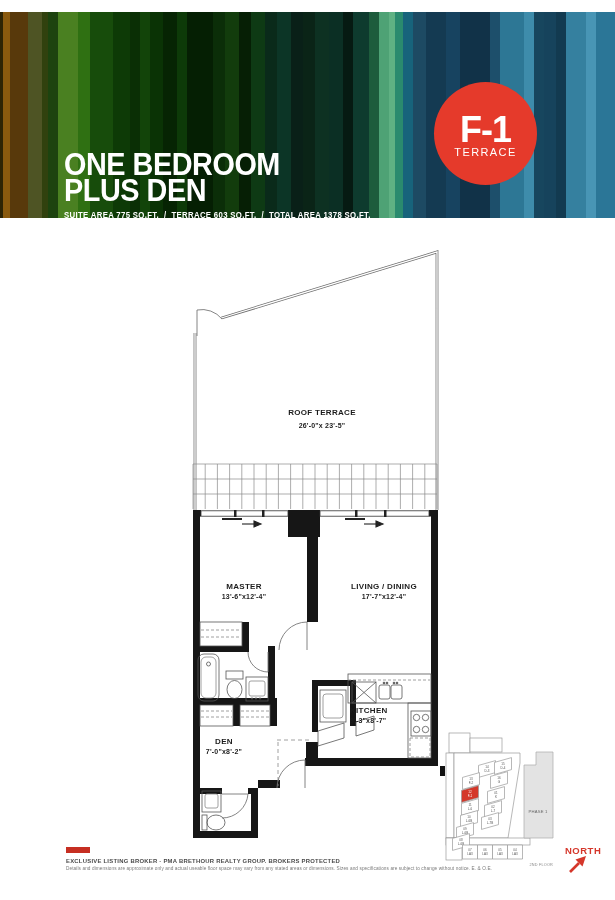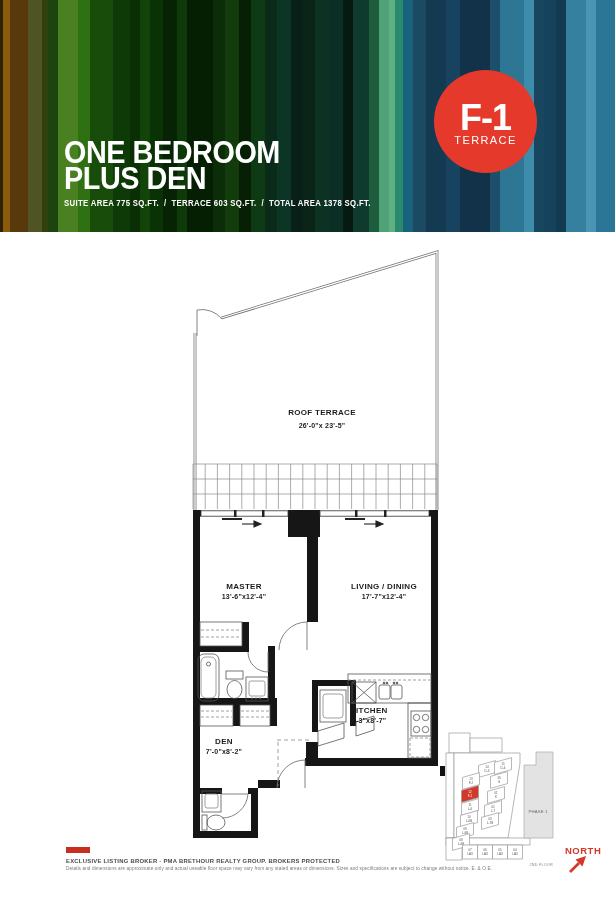--- a/index.html
+++ b/index.html
@@ -1,19 +1,19 @@
 <!DOCTYPE html>
 <html><head>
 <meta charset="utf-8">
 <style>
   html,body{margin:0;padding:0;background:#d8d8d8;}
   .page{position:relative;width:615px;height:900px;background:#ffffff;overflow:hidden;
         font-family:"Liberation Sans",sans-serif;margin:0 auto;}
   
-  .header{position:absolute;left:0;top:0;width:615px;height:232px;overflow:hidden;}
+  .header{position:absolute;left:0;top:12px;width:615px;height:206px;overflow:hidden;}
   .stripes{position:absolute;inset:0;display:flex;flex-direction:row;}
   .stripes div{height:100%;}
   .title-block{position:absolute;left:64px;top:140px;color:#fff;transform:scaleX(.93);transform-origin:left top;}
   .title-line{font-size:31px;font-weight:bold;line-height:26px;letter-spacing:-.5px;white-space:pre;}
   .areas{font-size:8.4px;font-weight:bold;letter-spacing:.35px;margin-top:6px;white-space:pre;}
   .badge{position:absolute;left:434px;top:70px;width:103px;height:103px;border-radius:50%;
          display:flex;flex-direction:column;align-items:center;justify-content:center;color:#fff;}
   .badge .code{font-size:36px;font-weight:bold;letter-spacing:-1px;line-height:32px;margin-top:6px;}
   .badge .sub{font-size:11px;letter-spacing:1.4px;line-height:13px;}
   

